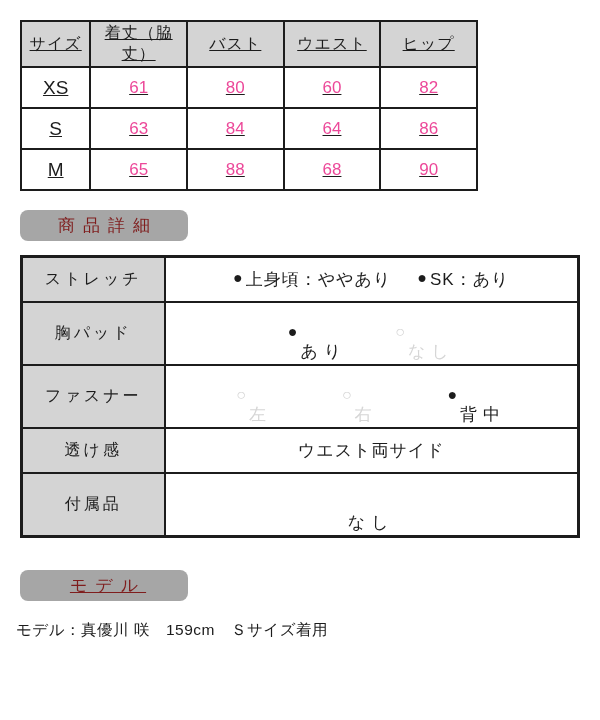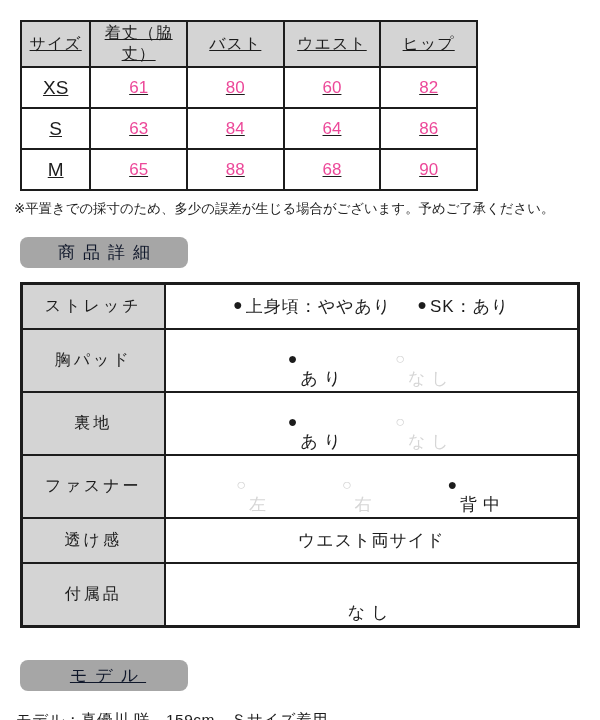--- a/index.html
+++ b/index.html
@@ -46,21 +46,21 @@
   
   .note{
     margin:9px 0 0 -6px;font-size:13.4px;letter-spacing:0px;
     white-space:nowrap;
   }
 
   
   .badge{
     margin:19px 0 0 0;
     width:168px;height:31px;border-radius:8px;
-    background:var(--c-badge-gray);color:#0f172a;
+    background:var(--c-badge-gray);color:#7f1d1d;
     display:flex;align-items:center;justify-content:center;
     font-size:17px;
   }
   .badge span{letter-spacing:8px;text-indent:8px;}
 
   
   .details-table{
     width:560px;margin-top:14px;border-collapse:collapse;table-layout:fixed;
     border:3px solid var(--c-border);
     padding-left:7px;
@@ -132,21 +132,20 @@
         <tr>
           <th>M</th>
           <td>65</td>
           <td>88</td>
           <td>68</td>
           <td>90</td>
         </tr>
       </tbody>
   </table>
 
-  <p class="note">※平置きでの採寸のため、多少の誤差が生じる場合がございます。予めご了承ください。</p>
 
   <div class="badge">
     <span>商品詳細</span>
   </div>
 
   <table class="details-table">
     <tbody id="details-body">
         <tr>
           <th>ストレッチ</th>
           <td>
@@ -157,35 +156,20 @@
               </span>
               <span class="option active">
                 <span class="marker">●</span>
                 <span class="option-text">SK：あり</span>
               </span>
             </div>
           </td>
         </tr>
         <tr>
           <th>胸パッド</th>
-          <td>
-            <div class="options">
-              <span class="option active">
-                <span class="marker">●</span>
-                <span class="option-text wide">あり</span>
-              </span>
-              <span class="option inactive">
-                <span class="marker">○</span>
-                <span class="option-text wide">なし</span>
-              </span>
-            </div>
-          </td>
-        </tr>
-        <tr>
-          <th>裏地</th>
           <td>
             <div class="options">
               <span class="option active">
                 <span class="marker">●</span>
                 <span class="option-text wide">あり</span>
               </span>
               <span class="option inactive">
                 <span class="marker">○</span>
                 <span class="option-text wide">なし</span>
               </span>

